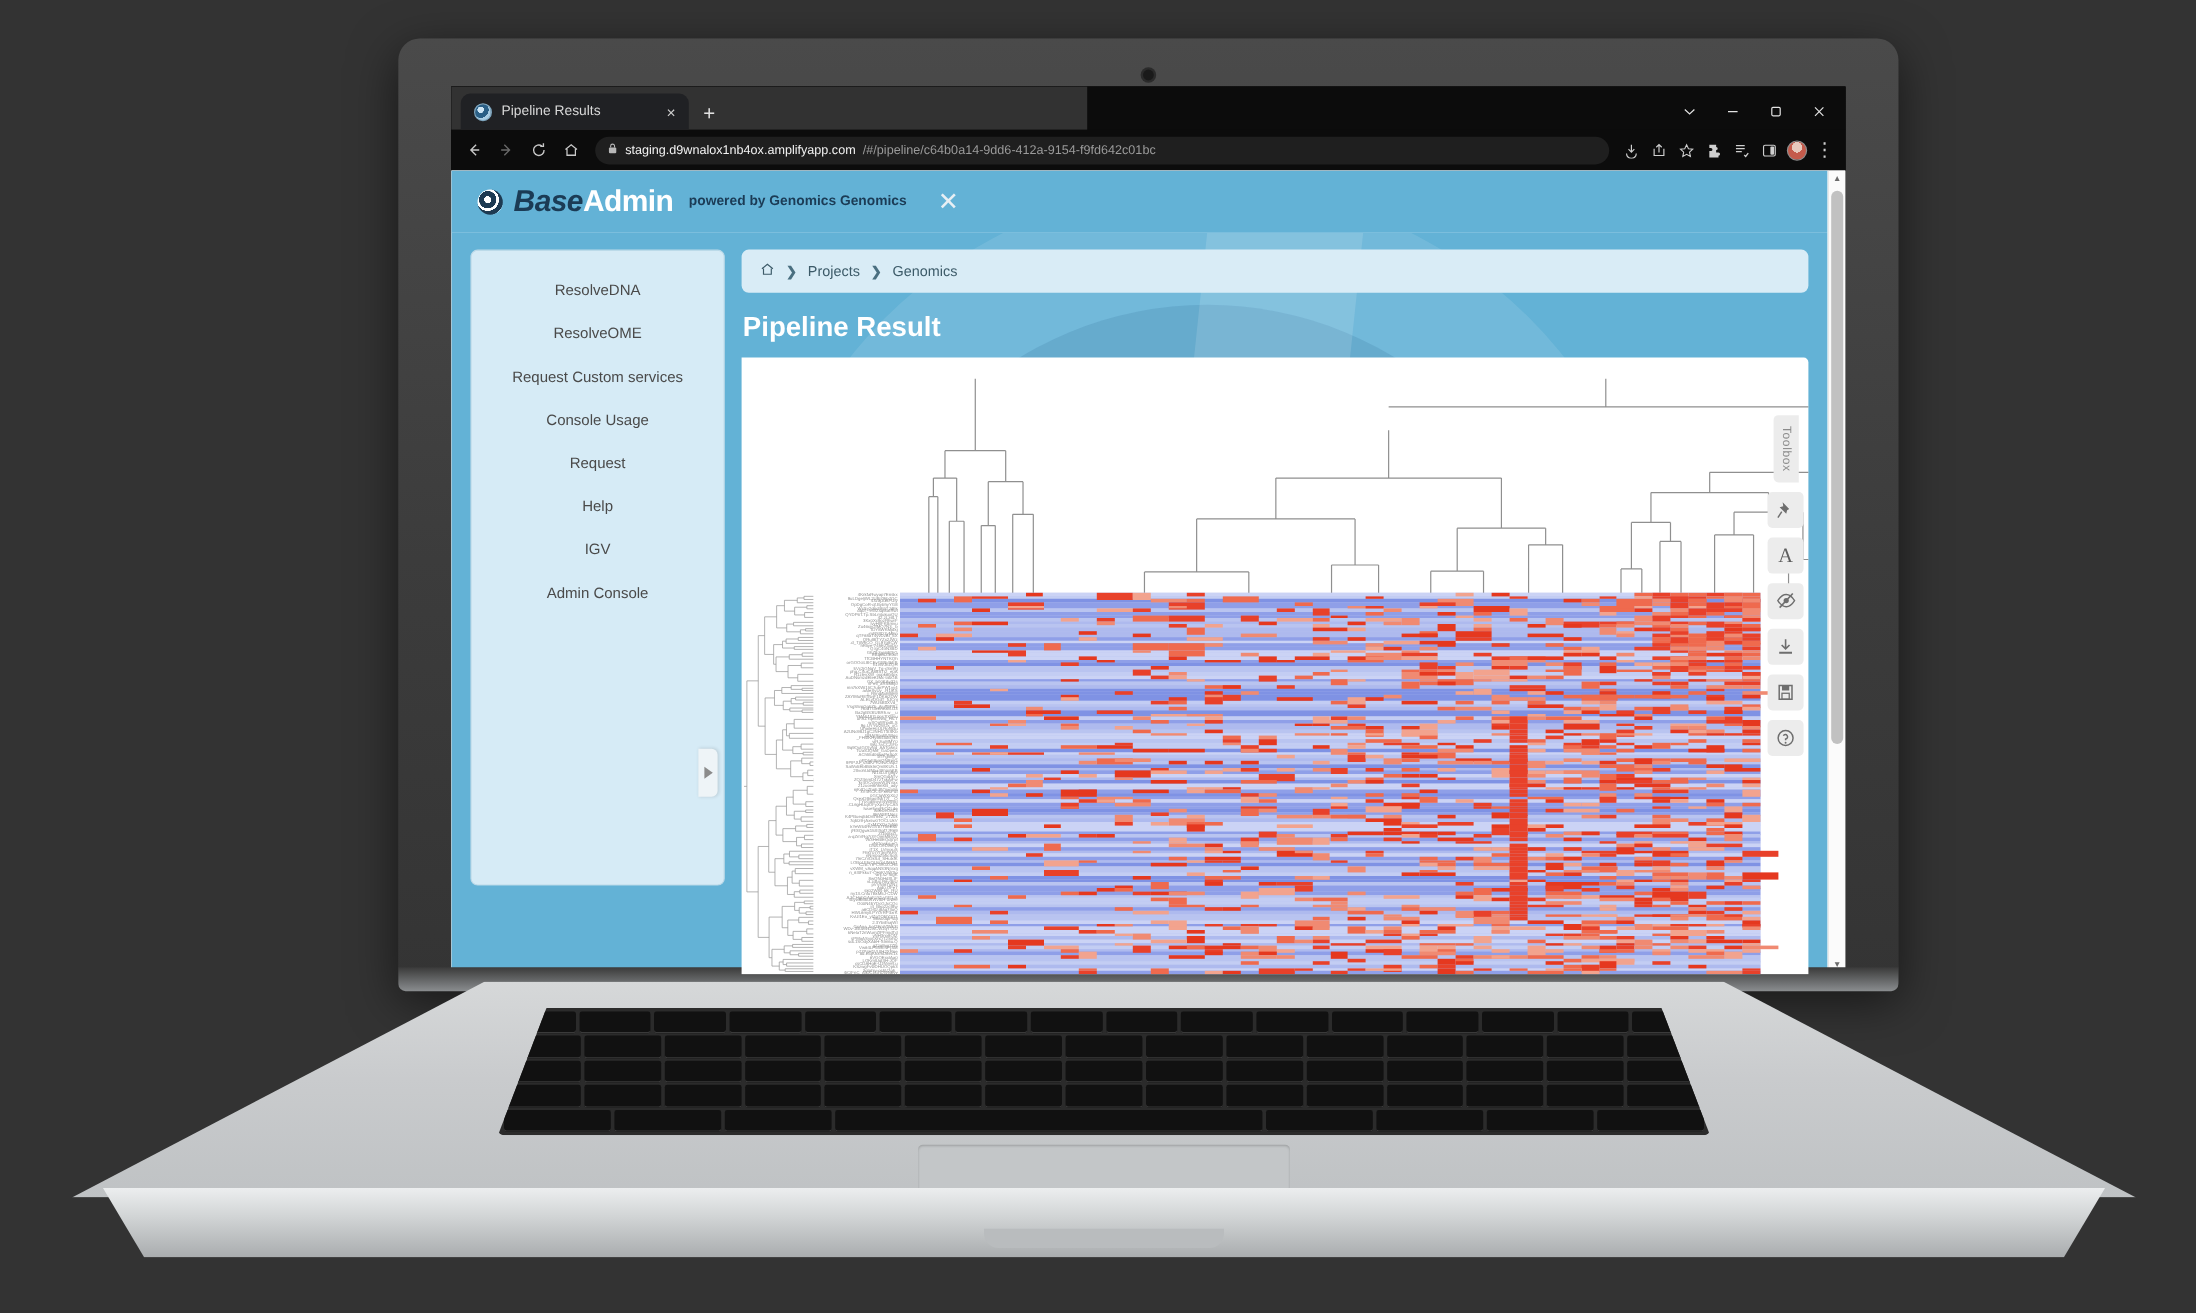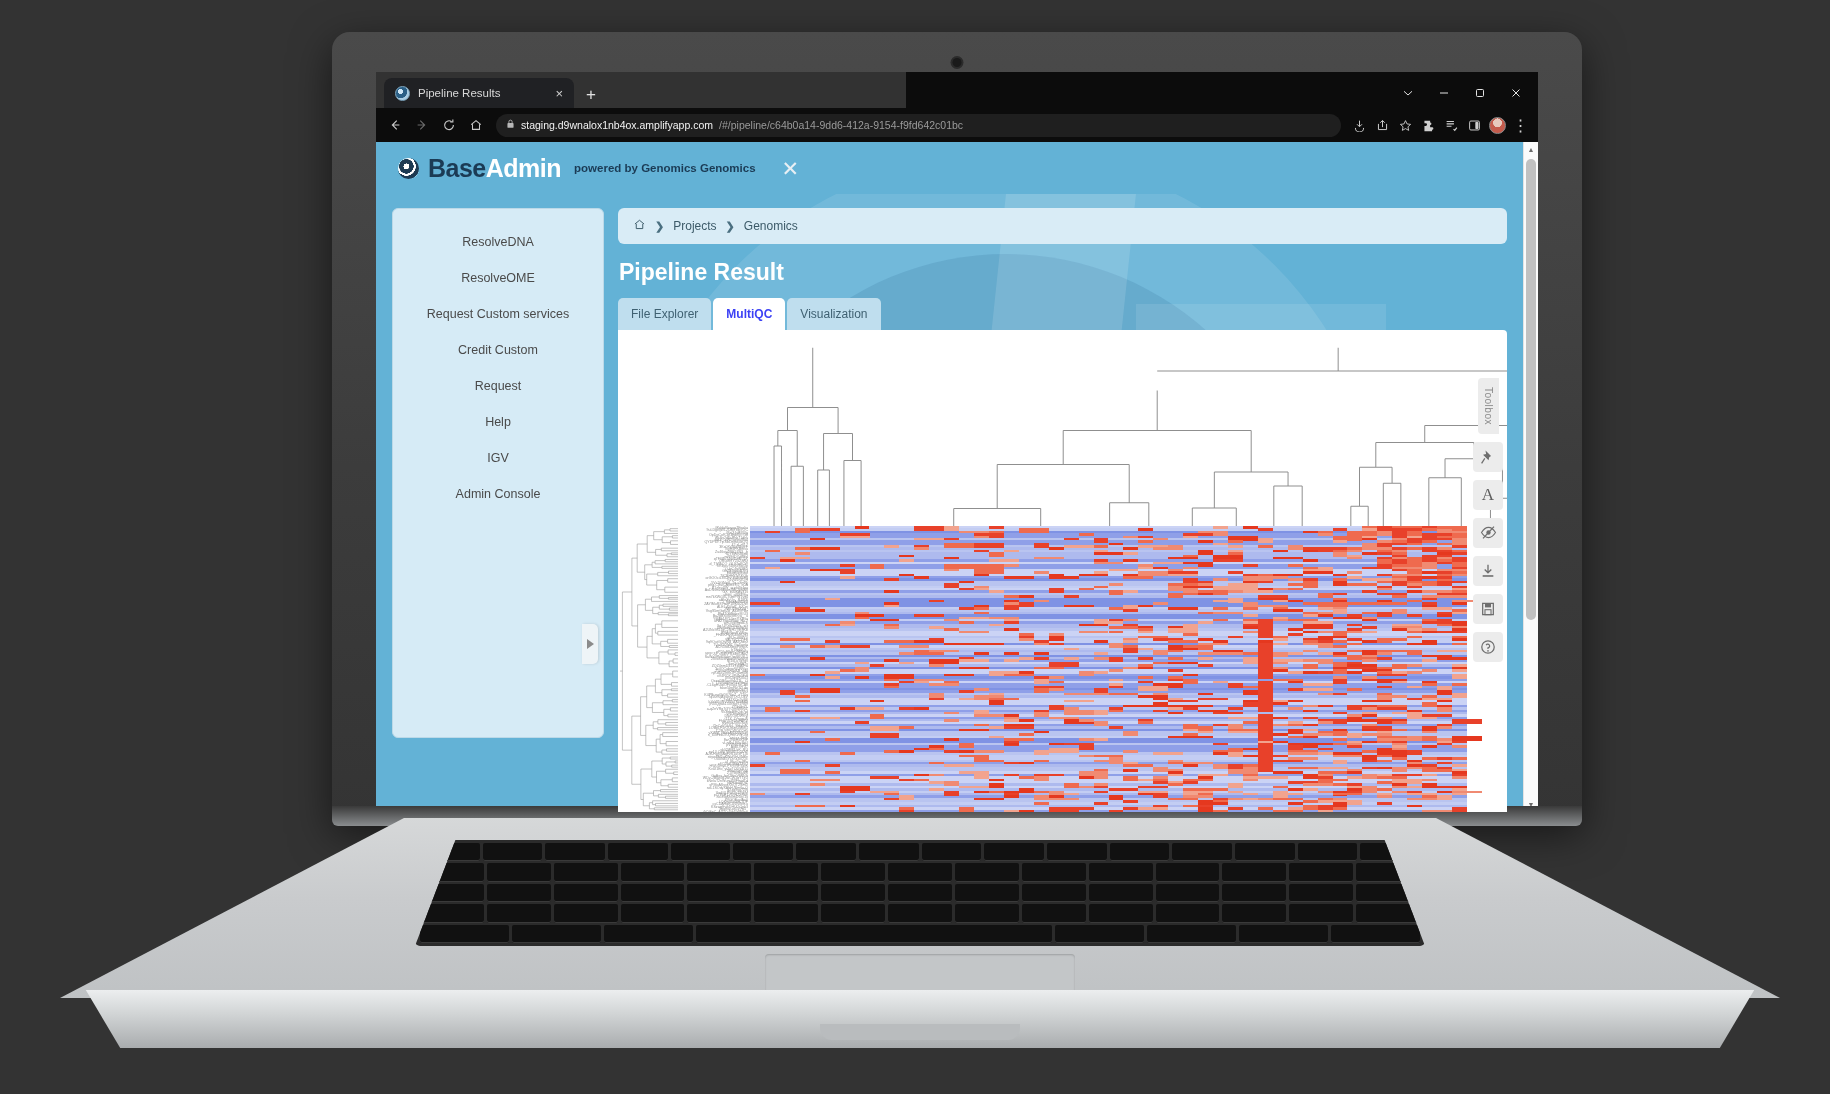--- a/index.html
+++ b/index.html
@@ -113,21 +113,21 @@
   .page { flex: 1; position: relative; overflow: hidden; background: #fff; }
 
   .app-header {
     height: 52px; background: #63b2d6; display: flex; align-items: center;
     padding: 0 22px; position: relative; z-index: 5;
   }
   .logo-wrap { display: flex; align-items: center; gap: 9px; }
   .logo-mark { width: 21px; height: 21px; border-radius: 50%;
     background: radial-gradient(circle at 40% 40%, #ffffff 0 16%, #1d3a52 17% 40%, #ffffff 41% 52%, #1d3a52 53% 74%, #ffffff 75% 86%, #1d3a52 87% 100%); }
   .logo-text { font-size: 25px; font-weight: bold; letter-spacing: -.5px; }
-  .logo-base { color: #1b3b55; }
+  .logo-base { color: #1b3b55; font-style: italic; }
   .logo-jumper { color: #ffffff; }
   .powered { font-size: 11.5px; font-weight: bold; color: #1b3b55; margin-left: 13px; }
   .hdr-x { margin-left: 26px; color: #e8eff4; font-size: 21px; line-height: 1; font-weight: 300; }
   .hdr-right { margin-left: auto; display: flex; align-items: center; gap: 14px; }
   .tagline { font-size: 14.5px; font-weight: bold; color: #ffffff; }
   .org-select {
     background: #fff; border-radius: 4px; height: 27px; min-width: 68px;
     display: flex; align-items: center; justify-content: space-between;
     padding: 0 7px; gap: 8px; font-size: 11.5px; color: #444;
   }
@@ -358,21 +358,21 @@
                 <div class="arc2"></div>
               <div class="bar1"></div>
                 <div class="bar2"></div>
                 <div class="tri"></div>
             </div>
 
             <nav class="sidebar">
               <div class="side-item">ResolveDNA</div>
               <div class="side-item">ResolveOME</div>
               <div class="side-item">Request Custom services</div>
-              <div class="side-item">Credit Custom</div>
+              <div class="side-item">Console Usage</div>
               <div class="side-item">Request</div>
               <div class="side-item">Help</div>
               <div class="side-item">IGV</div>
               <div class="side-item">Admin Console</div>
             </nav>
 
             <div class="collapse-handle">
               <span class="tri-r"></span>
             </div>
 
@@ -385,25 +385,20 @@
                     </svg>
                 </span>
                 <span class="crumb-sep">❯</span>
                 <span>Projects</span>
                 <span class="crumb-sep">❯</span>
                 <span>Genomics</span>
               </div>
 
               <h1 class="page-title">Pipeline Result</h1>
 
-              <div class="tabs-row">
-                <div class="qtab">File Explorer</div>
-                <div class="qtab active">MultiQC</div>
-                <div class="qtab">Visualization</div>
-              </div>
 
               <div class="panel">
                 <div class="plot">
                   <svg class="dendro-top" viewBox="0 0 1000 200" preserveAspectRatio="none">
                     <g id="dendro-top-g" stroke="#8f8f8f" stroke-width="1" fill="none" vector-effect="non-scaling-stroke">
                         <path d="M39.0 112.7 L39.0 200.0 M46.7 112.7 L46.7 200.0 M39.0 112.7 L46.7 112.7 M42.9 96.8 L42.9 112.7 M56.5 133.7 L56.5 200.0 M69.1 133.7 L69.1 200.0 M56.5 133.7 L69.1 133.7 M62.8 96.8 L62.8 133.7 M42.9 96.8 L62.8 96.8 M52.8 73.4 L52.8 96.8 M83.8 137.4 L83.8 200.0 M95.8 137.4 L95.8 200.0 M83.8 137.4 L95.8 137.4 M89.8 99.9 L89.8 137.4 M110.7 127.8 L110.7 200.0 M128.3 127.8 L128.3 200.0 M110.7 127.8 L128.3 127.8 M119.5 99.9 L119.5 127.8 M89.8 99.9 L119.5 99.9 M104.7 73.4 L104.7 99.9 M52.8 73.4 L104.7 73.4 M78.7 58.0 L78.7 73.4 M205.5 200.2 L205.5 200.0 M241.1 200.2 L241.1 200.0 M205.5 200.2 L241.1 200.2 M223.3 177.0 L223.3 200.2 M286.2 220.5 L286.2 200.0 M338.9 220.5 L338.9 200.0 M286.2 220.5 L338.9 220.5 M312.5 177.0 L312.5 220.5 M223.3 177.0 L312.5 177.0 M267.9 131.7 L267.9 177.0 M373.6 211.7 L373.6 200.0 M392.8 211.7 L392.8 200.0 M373.6 211.7 L392.8 211.7 M383.2 171.1 L383.2 211.7 M410.9 199.2 L410.9 200.0 M436.0 199.2 L436.0 200.0 M410.9 199.2 L436.0 199.2 M423.4 171.1 L423.4 199.2 M383.2 171.1 L423.4 171.1 M403.3 131.7 L403.3 171.1 M267.9 131.7 L403.3 131.7 M335.6 96.8 L335.6 131.7 M457.4 222.2 L457.4 200.0 M478.6 222.2 L478.6 200.0 M457.4 222.2 L478.6 222.2 M468.0 176.4 L468.0 222.2 M502.9 208.0 L502.9 200.0 M523.3 208.0 L523.3 200.0 M502.9 208.0 L523.3 208.0 M513.1 176.4 L513.1 208.0 M468.0 176.4 L513.1 176.4 M490.6 139.6 L490.6 176.4 M543.3 197.2 L543.3 200.0 M559.8 197.2 L559.8 200.0 M543.3 197.2 L559.8 197.2 M551.6 153.9 L551.6 197.2 M572.4 197.2 L572.4 200.0 M589.1 197.2 L589.1 200.0 M572.4 197.2 L589.1 197.2 M580.7 153.9 L580.7 197.2 M551.6 153.9 L580.7 153.9 M566.2 139.6 L566.2 153.9 M490.6 139.6 L566.2 139.6 M528.4 96.8 L528.4 139.6 M335.6 96.8 L528.4 96.8 M432.0 56.0 L432.0 96.8 M630.6 174.5 L630.6 200.0 M648.4 174.5 L648.4 200.0 M630.6 174.5 L648.4 174.5 M639.5 134.7 L639.5 174.5 M663.9 151.0 L663.9 200.0 M681.9 151.0 L681.9 200.0 M663.9 151.0 L681.9 151.0 M672.9 134.7 L672.9 151.0 M639.5 134.7 L672.9 134.7 M656.2 109.2 L656.2 134.7 M710.6 145.4 L710.6 200.0 M743.9 145.4 L743.9 200.0 M710.6 145.4 L743.9 145.4 M727.2 126.0 L727.2 145.4 M773.8 166.4 L773.8 200.0 M798.5 166.4 L798.5 200.0 M773.8 166.4 L798.5 166.4 M786.1 126.0 L786.1 166.4 M727.2 126.0 L786.1 126.0 M756.7 109.2 L756.7 126.0 M656.2 109.2 L756.7 109.2 M706.4 91.9 L706.4 109.2 M820.3 180.6 L820.3 200.0 M848.0 180.6 L848.0 200.0 M820.3 180.6 L848.0 180.6 M834.1 147.0 L834.1 180.6 M872.2 185.3 L872.2 200.0 M885.9 185.3 L885.9 200.0 M872.2 185.3 L885.9 185.3 M879.1 147.0 L879.1 185.3 M834.1 147.0 L879.1 147.0 M856.6 117.3 L856.6 147.0 M900.8 185.2 L900.8 200.0 M927.9 185.2 L927.9 200.0 M900.8 185.2 L927.9 185.2 M914.3 141.5 L914.3 185.2 M959.1 161.0 L959.1 200.0 M984.3 161.0 L984.3 200.0 M959.1 161.0 L984.3 161.0 M971.7 141.5 L971.7 161.0 M914.3 141.5 L971.7 141.5 M943.0 117.3 L943.0 141.5 M856.6 117.3 L943.0 117.3 M899.8 91.9 L899.8 117.3 M706.4 91.9 L899.8 91.9 M803.1 50.0 L803.1 91.9 M432.0 36.0 L803.1 36.0 M617.6 12.0 L617.6 36.0 M78.7 12.0 L78.7 58.0" vector-effect="non-scaling-stroke"></path>
                       </g>
                   </svg>
 
                   <div class="heatmap-wrap">

